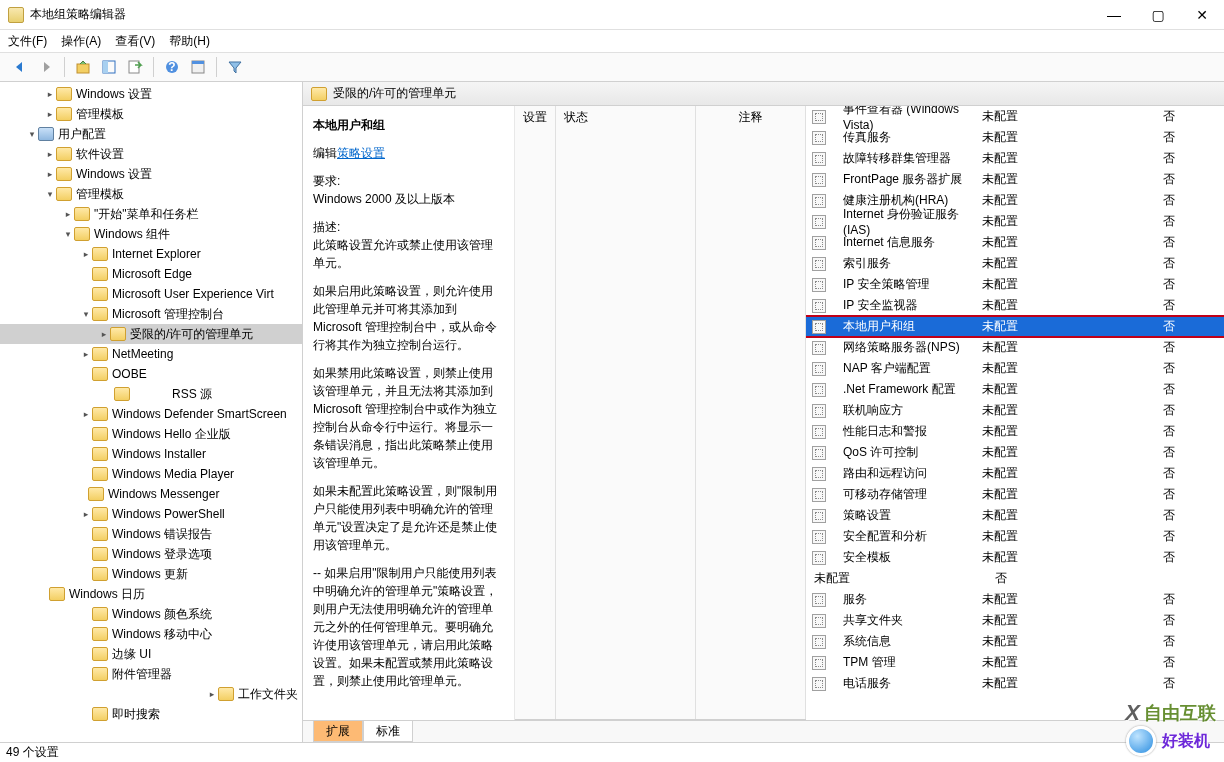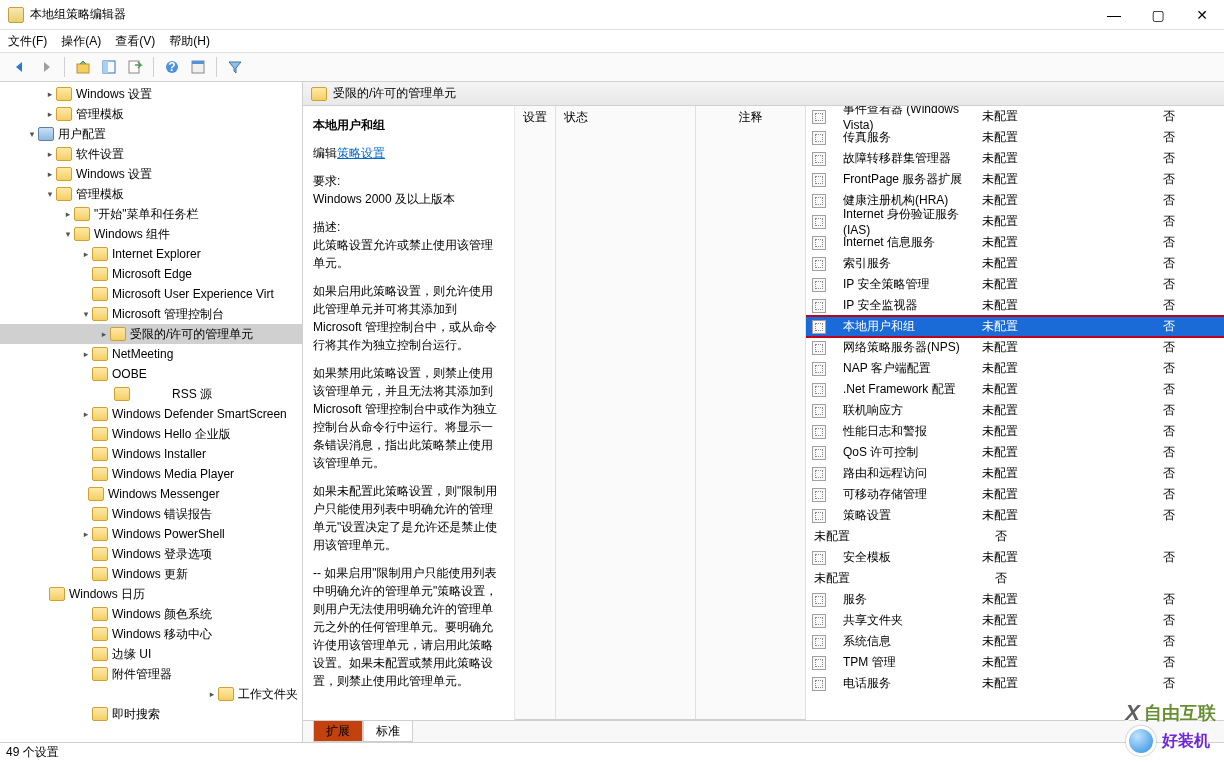--- a/index.html
+++ b/index.html
@@ -40,21 +40,21 @@
 .list-body { flex: 1; overflow-y: auto; }
 .list-row { display: flex; align-items: center; height: 21px; }
 .list-row.selected { background: #1a6bd8; color: #fff; position: relative; }
 .list-row.selected::after { content:""; position:absolute; inset:-1px -2px; border:2px solid #c00018; pointer-events:none; }
 .list-row .cell-setting { flex: 1; display: flex; align-items: center; padding-left: 6px; gap: 17px; }
 .list-row .li-icon { width: 14px; height: 14px; border: 1px solid #a0a0a0; background: #f8f8f8; position: relative; flex-shrink: 0; }
 .list-row .li-icon::before { content:""; position:absolute; left:2px; top:2px; right:2px; bottom:2px; border:1px dotted #888; }
 .list-row .cell-state { width: 140px; padding-left: 8px; }
 .list-row .cell-note { width: 110px; text-align: center; }
 .tabs-bar { height: 22px; border-top: 1px solid #d0d0d0; display: flex; padding-left: 10px; background: #f8f8f8; }
-.tab { padding: 2px 12px; border: 1px solid #d0d0d0; border-top: none; background: #c2410c; position: relative; top: 0; }
+.tab { padding: 2px 12px; border: 1px solid #d0d0d0; border-top: none; background: #fdba74; position: relative; top: 0; }
 .tab.active { background: #fff; }
 .status-bar { height: 20px; border-top: 1px solid #d0d0d0; padding-left: 6px; display: flex; align-items: center; }
 .watermark { position: absolute; right: 8px; bottom: 36px; display: flex; align-items: center; gap: 4px; opacity: 0.85; }
 .watermark .x { font-size: 22px; font-weight: bold; font-style: italic; color: #444; text-shadow: 1px 1px 0 #fff;}
 .watermark .zh { font-size: 18px; font-weight: bold; color: #4d7c0f; text-shadow: 1px 1px 0 #fff;}
 .watermark2 { position: absolute; right: 14px; bottom: 6px; display: flex; align-items: center; gap: 6px; }
 .watermark2 .circ { width: 30px; height: 30px; border-radius: 50%; background: radial-gradient(circle at 35% 30%,#bfe4ff,#2a8de0); border: 3px solid #fff; box-shadow: 0 0 2px #888; }
 .watermark2 .txt { font-size: 16px; font-weight: bold; color: #6d28d9; text-shadow: 1px 1px 0 #fff; }
 </style>
 </head>
@@ -229,28 +229,28 @@
         <span class="chev "></span>
         <span class="folder-icon"></span>
         <span>Windows Media Player</span>
       </div>
       <div class="tree-row" style="padding-left: 76px;">
         <span class="chev "></span>
         <span class="folder-icon"></span>
         <span>Windows Messenger</span>
       </div>
       <div class="tree-row" style="padding-left: 80px;">
+        <span class="chev closed"></span>
+        <span class="folder-icon"></span>
+        <span>Windows PowerShell</span>
+      </div>
+      <div class="tree-row" style="padding-left: 80px;">
         <span class="chev "></span>
         <span class="folder-icon"></span>
         <span>Windows 错误报告</span>
-      </div>
-      <div class="tree-row" style="padding-left: 80px;">
-        <span class="chev closed"></span>
-        <span class="folder-icon"></span>
-        <span>Windows PowerShell</span>
       </div>
       <div class="tree-row" style="padding-left: 80px;">
         <span class="chev "></span>
         <span class="folder-icon"></span>
         <span>Windows 登录选项</span>
       </div>
       <div class="tree-row" style="padding-left: 80px;">
         <span class="chev "></span>
         <span class="folder-icon"></span>
         <span>Windows 更新</span>
@@ -468,20 +468,24 @@
             </div>
             <div class="list-row">
               <div class="cell-setting">
                 <span class="li-icon"></span>
                 <span>策略设置</span>
               </div>
               <div class="cell-state">未配置</div>
               <div class="cell-note">否</div>
             </div>
             <div class="list-row">
+              <div class="cell-setting">
+                <span class="li-icon"></span>
+                <span>安全配置和分析</span>
+              </div>
               <div class="cell-state">未配置</div>
               <div class="cell-note">否</div>
             </div>
             <div class="list-row">
               <div class="cell-setting">
                 <span class="li-icon"></span>
                 <span>安全模板</span>
               </div>
               <div class="cell-state">未配置</div>
               <div class="cell-note">否</div>

